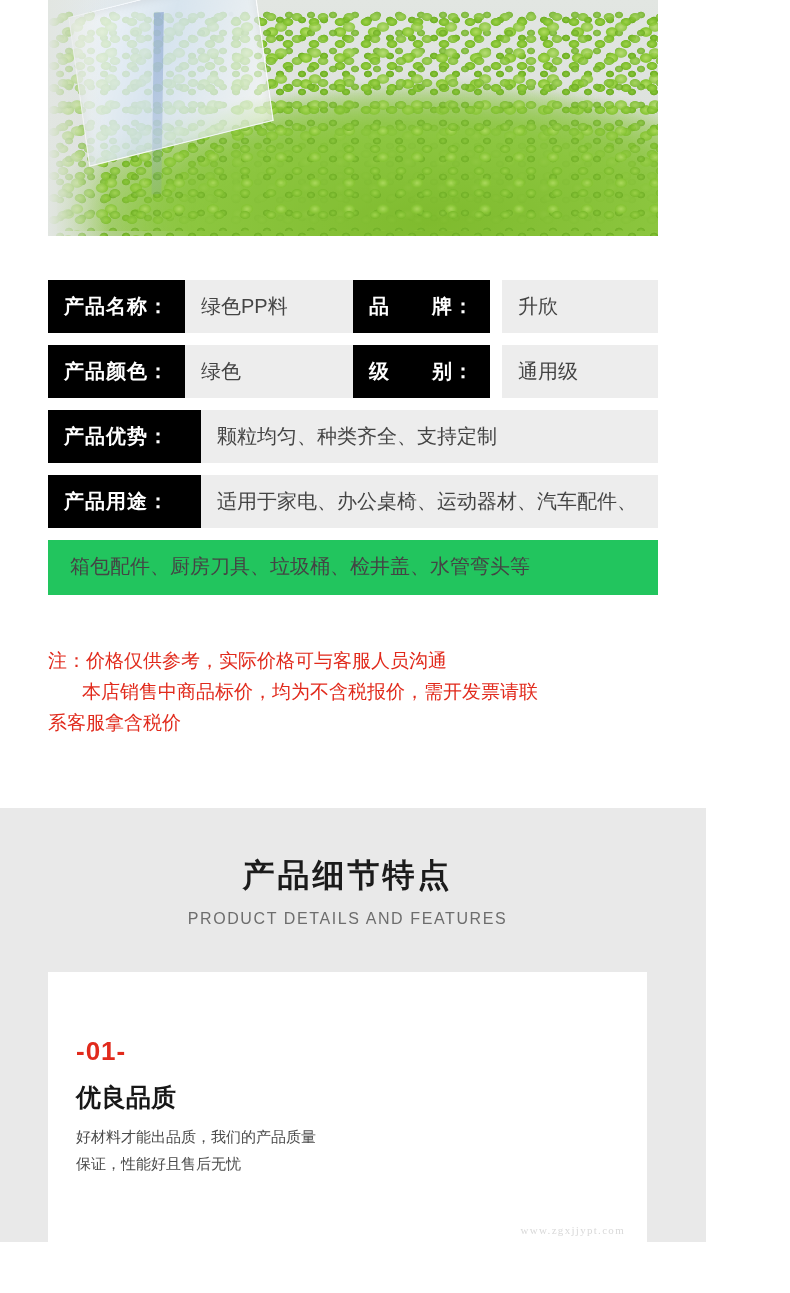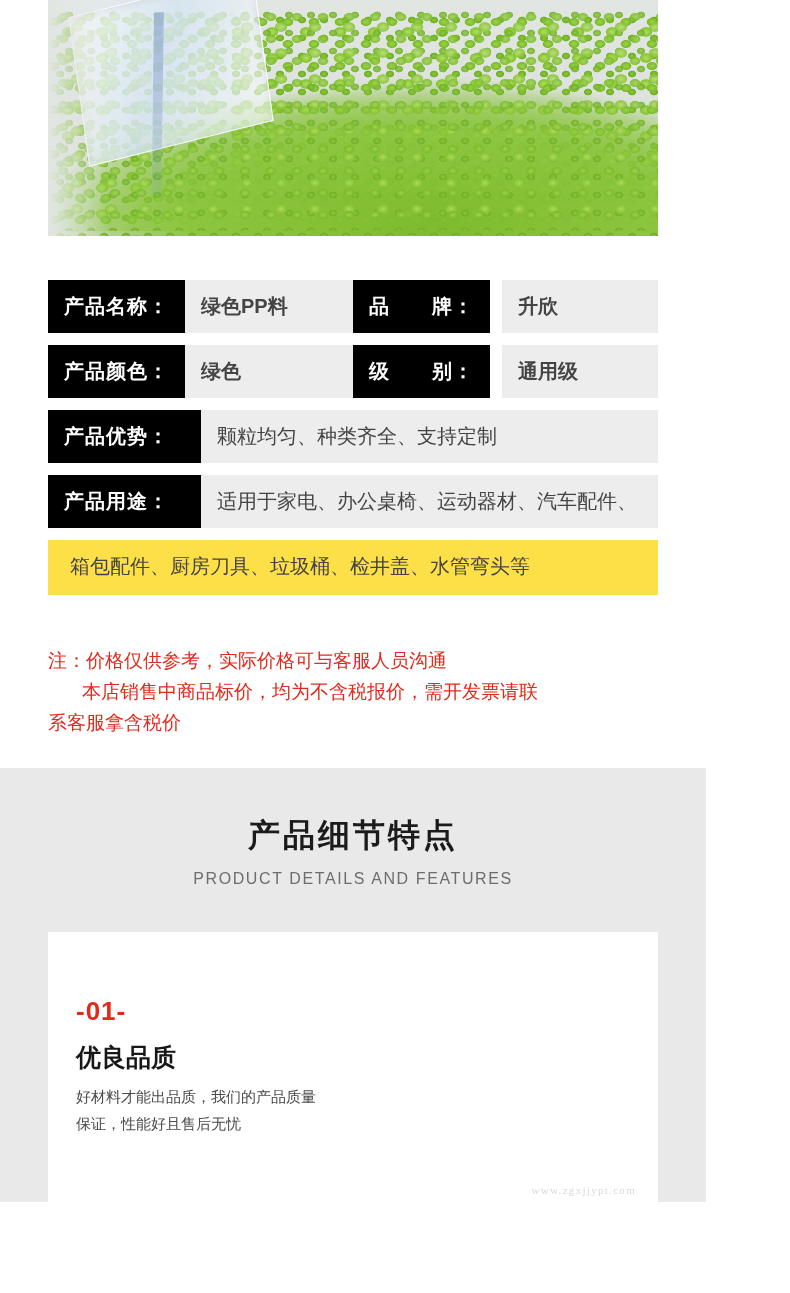--- a/index.html
+++ b/index.html
@@ -103,45 +103,45 @@
   .spec-label.wide { min-width: 153px; }
   .spec-value {
     background: #ededed;
     color: #444;
     font-size: 20px;
     padding: 13px 16px;
     display: flex;
     align-items: center;
     flex: 1;
   }
-  .spec-value.grow { flex: 1 1 auto; font-weight: bold; }
+  .spec-value.grow { flex: 1 1 auto; }
   .pair-left { display: flex; flex: 1 1 0; }
   .pair-right { display: flex; flex: 1 1 0; gap: 12px; }
   .spec-cont {
-    background: #fde047;
+    background: #22c55e;
     color: #444;
     font-size: 20px;
     padding: 13px 16px 15px 22px;
   }
 
   
   .note {
     margin: 51px 48px 0 48px;
     color: #e12a1c;
     font-size: 19px;
     line-height: 1.62;
   }
   .note-line { display: block; }
   .note-line.indent { padding-left: 34px; }
 
   
   .details {
-    margin-top: 30px;
+    margin-top: 70px;
     background: #e9e9e9;
-    padding: 46px 0 0 0;
+    padding: 46px 11px 0 0;
   }
   .sec-title {
     text-align: center;
     font-size: 32px;
     font-weight: bold;
     color: #1b1b1b;
     letter-spacing: 3px;
   }
   .sec-sub {
     text-align: center;

